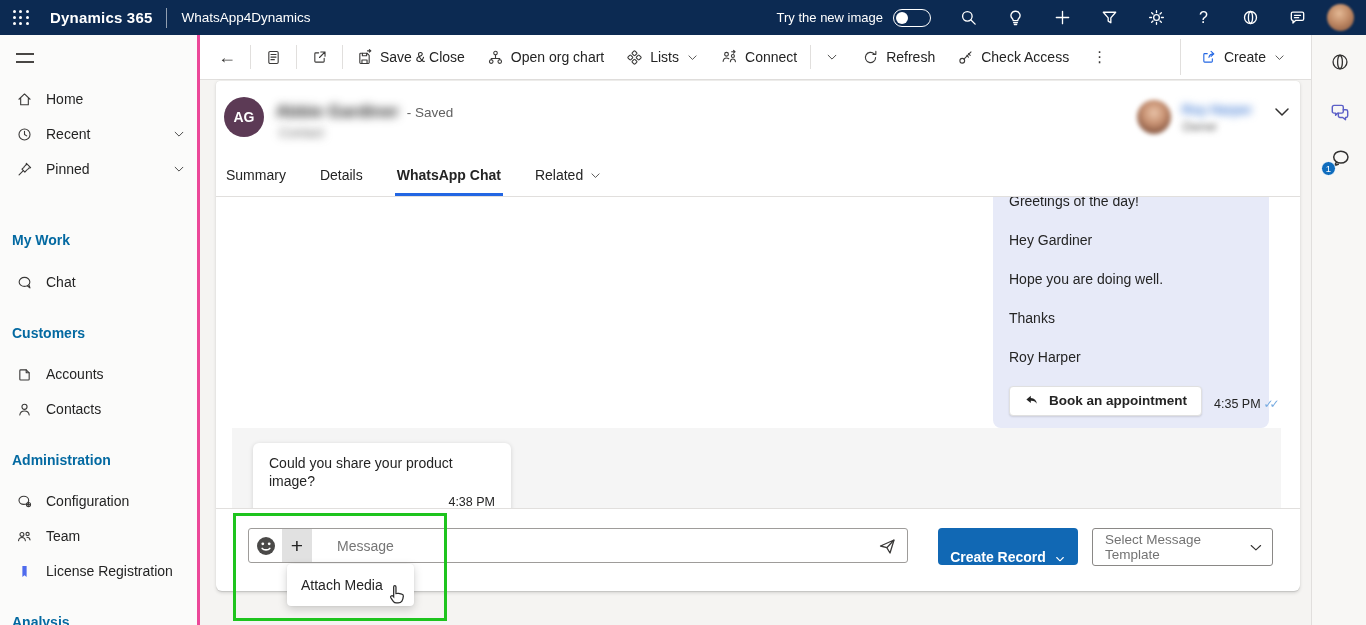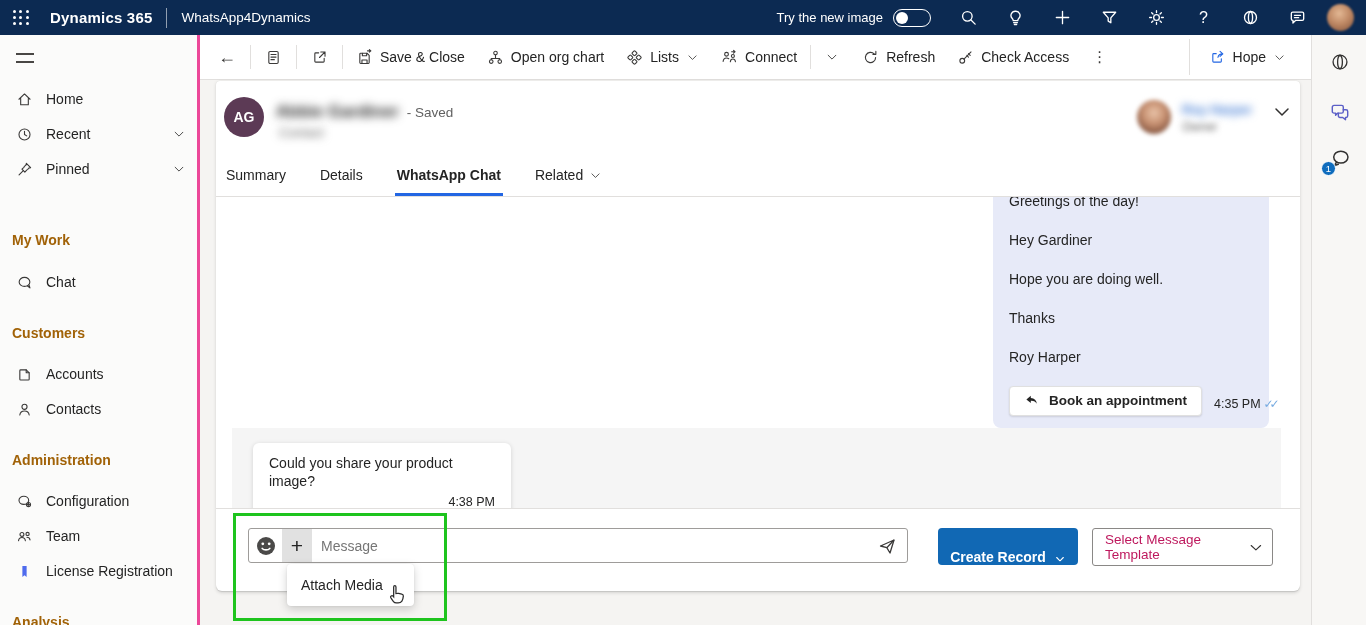--- a/index.html
+++ b/index.html
@@ -23,21 +23,21 @@
   .tb-btn{width:47px;height:35px;display:flex;align-items:center;justify-content:center;cursor:pointer}
   .help-q{font-size:16px;color:#fff;font-weight:400}
   .tb-avatar{width:27px;height:27px;border-radius:50%;margin:0 12px 0 6px;background:radial-gradient(circle at 45% 35%,#e3b894 0%,#c08a66 45%,#7e5038 100%);filter:blur(1.2px)}
 
   
   .sidebar{position:absolute;left:0;top:35px;width:200px;height:590px;background:#fbfbfa;border-right:3px solid #ec4899}
   .hamb{position:absolute;left:16px;top:16px;width:20px;height:14px;display:flex;flex-direction:column;justify-content:space-between;padding:2px 0;cursor:pointer}
   .hamb i{display:block;width:18px;height:2px;background:#484644}
   .srow{position:absolute;left:0;width:200px;height:34px;display:flex;align-items:center;padding-left:16px;gap:13px;font-size:14px;cursor:pointer}
   .srow .chev{position:absolute;right:14px}
-  .shead{position:absolute;left:12px;font-size:14px;font-weight:700;color:#a16207}
+  .shead{position:absolute;left:12px;font-size:14px;font-weight:700;color:#0369a1}
 
   
   .cmdbar{position:absolute;left:200px;top:35px;width:1111px;height:45px;background:#fff;border-bottom:1px solid #e1dfdd;display:flex;align-items:center;padding-left:6px}
   .cbtn{height:36px;display:flex;align-items:center;gap:7px;padding:0 11px;font-size:14px;color:#242424;border-radius:3px;cursor:pointer;white-space:nowrap}
   .cbtn-ico{padding:0 12px}
   .vsep{width:1px;height:24px;background:#e1dfdd;margin:0 2px}
   .back-g{font-size:18px;color:#3b3a39;line-height:1}
   .share-wrap{margin-left:auto;margin-right:14px;display:flex;align-items:center;border-left:1px solid #e1dfdd;padding-left:8px}
   .dots3{font-size:15px;color:#3b3a39;letter-spacing:0}
 
@@ -68,25 +68,25 @@
   .book-btn{height:30px;background:#fff;border:1px solid #e0e0e0;border-radius:4px;box-shadow:0 1px 2px rgba(0,0,0,.12);display:flex;align-items:center;gap:9px;padding:0 14px;font-size:13.5px;font-weight:700;cursor:pointer;white-space:nowrap}
   .msg-time{font-size:12.5px;color:#242424;white-space:nowrap;padding-bottom:2px}
   .ticks{color:#74a9e0;letter-spacing:-4px;margin-left:3px;font-size:12px}
   .bubble-in{position:absolute;left:37px;top:246px;width:258px;background:#fff;border-radius:6px;box-shadow:0 1px 5px rgba(0,0,0,.14);padding:11px 16px 7px;font-size:14px;line-height:18px}
   .bubble-in .t{text-align:right;font-size:12.5px;margin-top:3px}
 
   
   .inputbox{position:absolute;left:32px;top:447px;width:660px;height:35px;border:1px solid #9e9c9a;border-radius:3px;background:#fff;display:flex;align-items:center}
   .emoji-btn{margin-left:6px;cursor:pointer}
   .plus-btn{width:30px;height:33px;margin-left:5px;background:#e1e1e1;display:flex;align-items:center;justify-content:center;font-size:21px;color:#242424;cursor:pointer;font-weight:400}
-  .msg-input{flex:1;border:none;outline:none;font-size:14px;padding-left:9px;color:#737373;font-family:inherit;background:transparent}
+  .msg-input{flex:1;border:none;outline:none;font-size:14px;padding-left:25px;color:#737373;font-family:inherit;background:transparent}
   .msg-input::placeholder{color:#767676}
   .send-btn{width:40px;height:33px;display:flex;align-items:center;justify-content:center;cursor:pointer}
   .create-btn{position:absolute;left:722px;top:447px;width:140px;height:37px;background:#1168b4;border-radius:4px;color:#fff;font-size:14px;font-weight:600;display:flex;align-items:flex-end;justify-content:center;gap:8px;cursor:pointer}
-  .tpl-select{position:absolute;left:876px;top:447px;width:181px;height:38px;border:1px solid #8a8886;border-radius:3px;background:#fff;display:flex;align-items:center;justify-content:space-between;padding:0 8px 0 12px;font-size:13.5px;color:#be185d;cursor:pointer}
+  .tpl-select{position:absolute;left:876px;top:447px;width:181px;height:38px;border:1px solid #8a8886;border-radius:3px;background:#fff;display:flex;align-items:center;justify-content:space-between;padding:0 8px 0 12px;font-size:13.5px;color:#737373;cursor:pointer}
 
   
   .attach-menu{position:absolute;left:287px;top:564px;width:127px;height:42px;background:#fff;border-radius:4px;box-shadow:0 3px 10px rgba(0,0,0,.18),0 0 2px rgba(0,0,0,.08);z-index:10;display:flex;align-items:center;padding-left:14px;font-size:14px;cursor:pointer}
   .cursor{position:absolute;left:386px;top:583px;z-index:20}
   .green-rect{position:absolute;left:233px;top:513px;width:214px;height:108px;border:3px solid #1ec41e;z-index:30;pointer-events:none}
 
   
   .rail{position:absolute;left:1311px;top:35px;width:55px;height:590px;background:#f8f7f5;border-left:1px solid #e1dfdd}
   .rail-btn{position:absolute;left:14px;width:28px;height:28px;display:flex;align-items:center;justify-content:center;cursor:pointer}
   .badge{position:absolute;left:-5px;bottom:-4px;width:15px;height:15px;border-radius:50%;background:#0f6cbd;color:#fff;font-size:9.5px;display:flex;align-items:center;justify-content:center;border:1px solid #fff}
@@ -332,21 +332,21 @@
     </div>
     <div class="cbtn cbtn-ico">
       <span class="dots3">⋮</span>
     </div>
     <div class="share-wrap">
       <div class="cbtn">
         <svg width="17" height="17" viewBox="0 0 20 20" fill="none" stroke="#2266e3" stroke-width="1.3" stroke-linecap="round" stroke-linejoin="round">
             <path d="M8.5 5.5h-3a1 1 0 0 0-1 1v8a1 1 0 0 0 1 1h8a1 1 0 0 0 1-1v-3"></path>
             <path d="M10.5 9.8c.5-2.6 2.5-4.1 5.5-4.1M13 2.7l3.3 3-3.3 3"></path>
           </svg>
-        <span>Hope</span>
+        <span>Create</span>
         <svg class="ic" width="13" height="13" viewBox="0 0 20 20">
             <path d="M4.5 7.5 10 13l5.5-5.5"></path>
           </svg>
       </div>
     </div>
   </div>
 
   <div class="card">
     <div class="avatar-ag">
         <span>AG</span>

